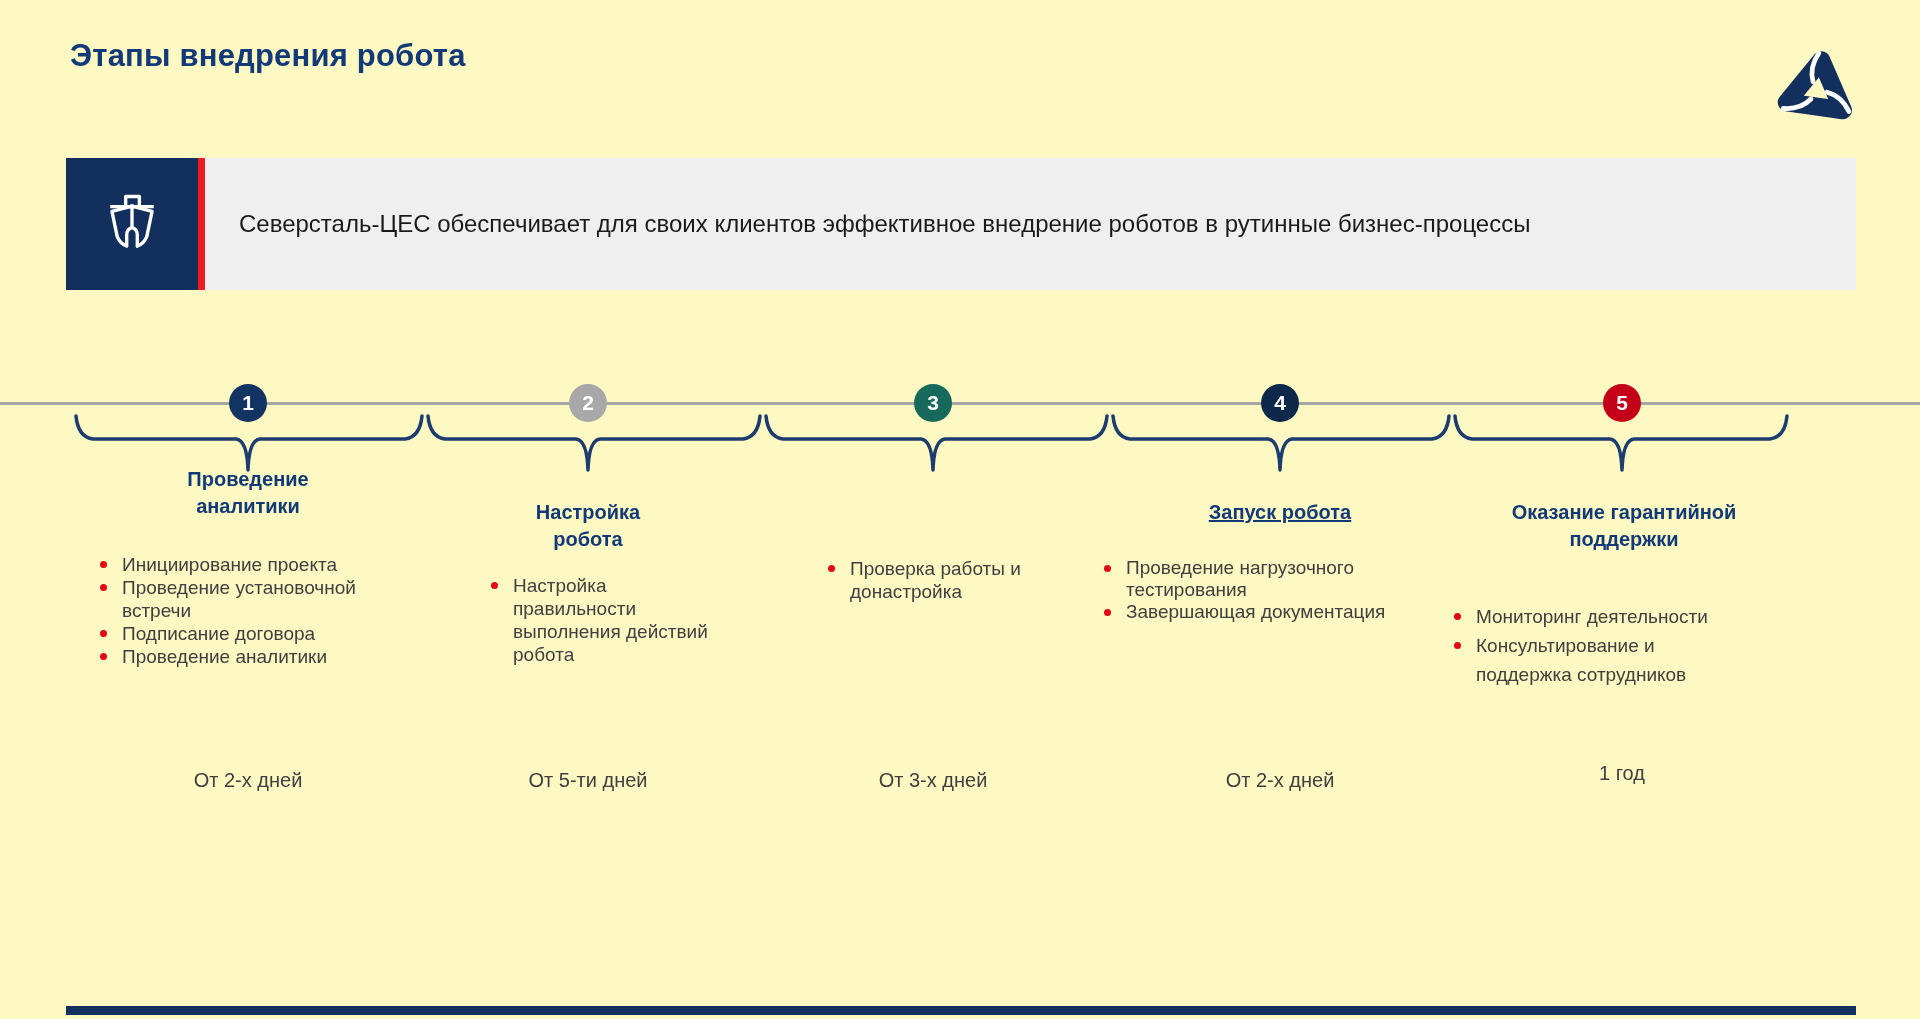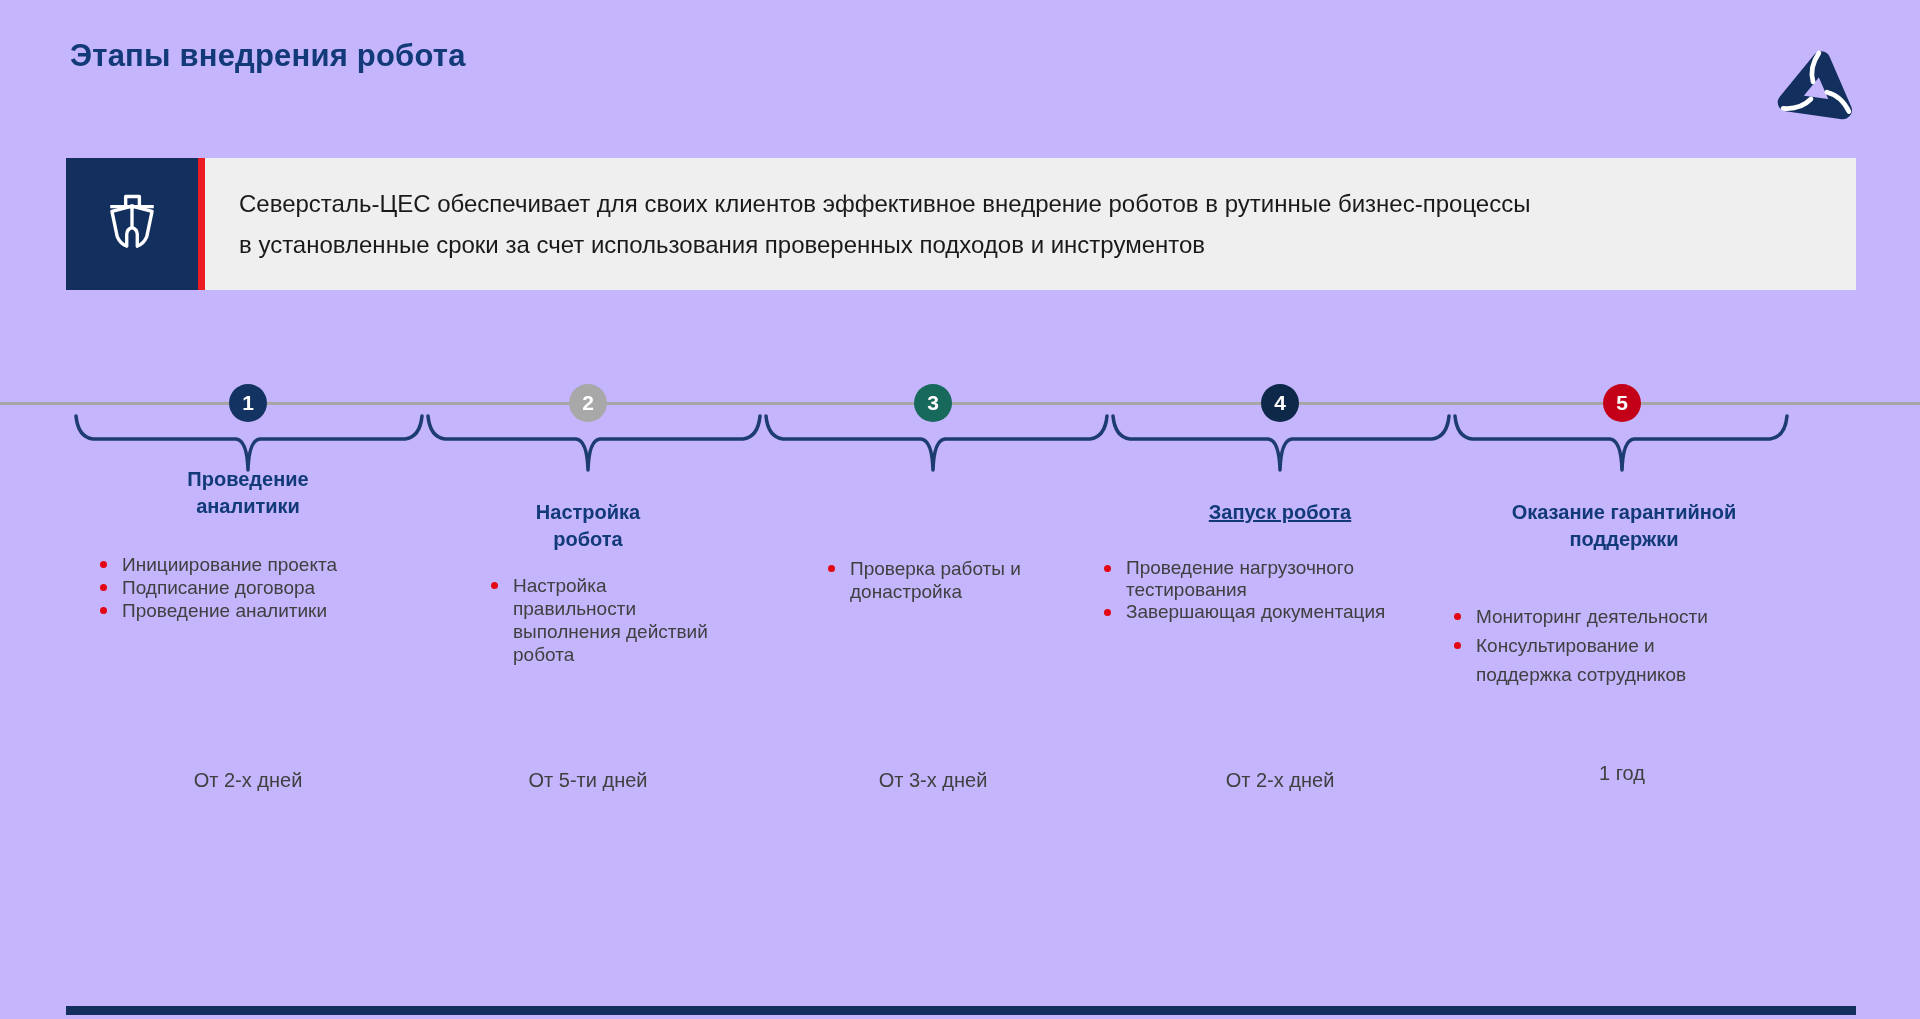--- a/index.html
+++ b/index.html
@@ -1,19 +1,19 @@
 <!DOCTYPE html>
 <html style="--navy_heading: #123a78; --navy_dark: #122f5e; --brace: #1d3c6f; --red_accent: #e30613; --red_stripe: #ed1c24; --gray_line: #a6a6a6; --banner_bg: #efefef; --banner_text: #1a1a1a; --text_dark: #404040;"><head>
 <meta charset="utf-8">
 <style>
   * { margin:0; padding:0; box-sizing:border-box; }
   html,body { width:1920px; height:1019px; background:#ffffff; }
   body { font-family:"Liberation Sans", sans-serif; position:relative; overflow:hidden; }
 
-  .slide { position:relative; width:1920px; height:1019px; background:#c4b5fd; }
+  .slide { position:relative; width:1920px; height:1019px; background:#fef9c3; }
 
   .page-title {
     position:absolute; left:70px; top:38px;
     font-size:31px; font-weight:bold; color:var(--navy_heading);
     letter-spacing:0.2px;
   }
 
   .logo { position:absolute; left:1774px; top:44px; width:86px; height:94px; }
 
   .banner {
@@ -116,21 +116,20 @@
           <path d="M30 18 V10 H43 V18"></path>
           <path d="M17 19.5 H55"></path>
           <path d="M17 24 L36 19 L55 24 L50 48 Q47 55 41 57 L41 46 Q41 41 36 39.5 Q31 41 31 46 L31 57 Q25 55 22 48 Z"></path>
           <path d="M36 19 V39"></path>
         </g>
       </svg>
     </div>
     <div class="banner-stripe"></div>
     <div class="banner-body">
       <div class="banner-line">Северсталь-ЦЕС обеспечивает для своих клиентов эффективное внедрение роботов в рутинные бизнес-процессы</div>
-      <div class="banner-line">в установленные сроки за счет использования проверенных подходов и инструментов</div>
     </div>
   </div>
 
   <div class="timeline-line"></div>
 
   <div class="stage-circle c1" style="background-color: rgb(19, 51, 99);">
       <span>1</span>
     </div>
   <div class="stage-circle c2" style="background-color: rgb(168, 168, 168);">
       <span>2</span>
@@ -164,20 +163,22 @@
   <div class="stage-title t1">Проведение
 аналитики</div>
   <div class="stage-title t2">Настройка
 робота</div>
   <div class="stage-title t4">Запуск робота</div>
   <div class="stage-title t5">Оказание гарантийной
 поддержки</div>
 
   <ul class="bullets ul1">
     <li>Инициирование проекта</li>
+    <li>Проведение установочной
+встречи</li>
     <li>Подписание договора</li>
     <li>Проведение аналитики</li>
   </ul>
   <ul class="bullets ul2">
     <li>Настройка
 правильности
 выполнения действий
 робота</li>
   </ul>
   <ul class="bullets ul3">

